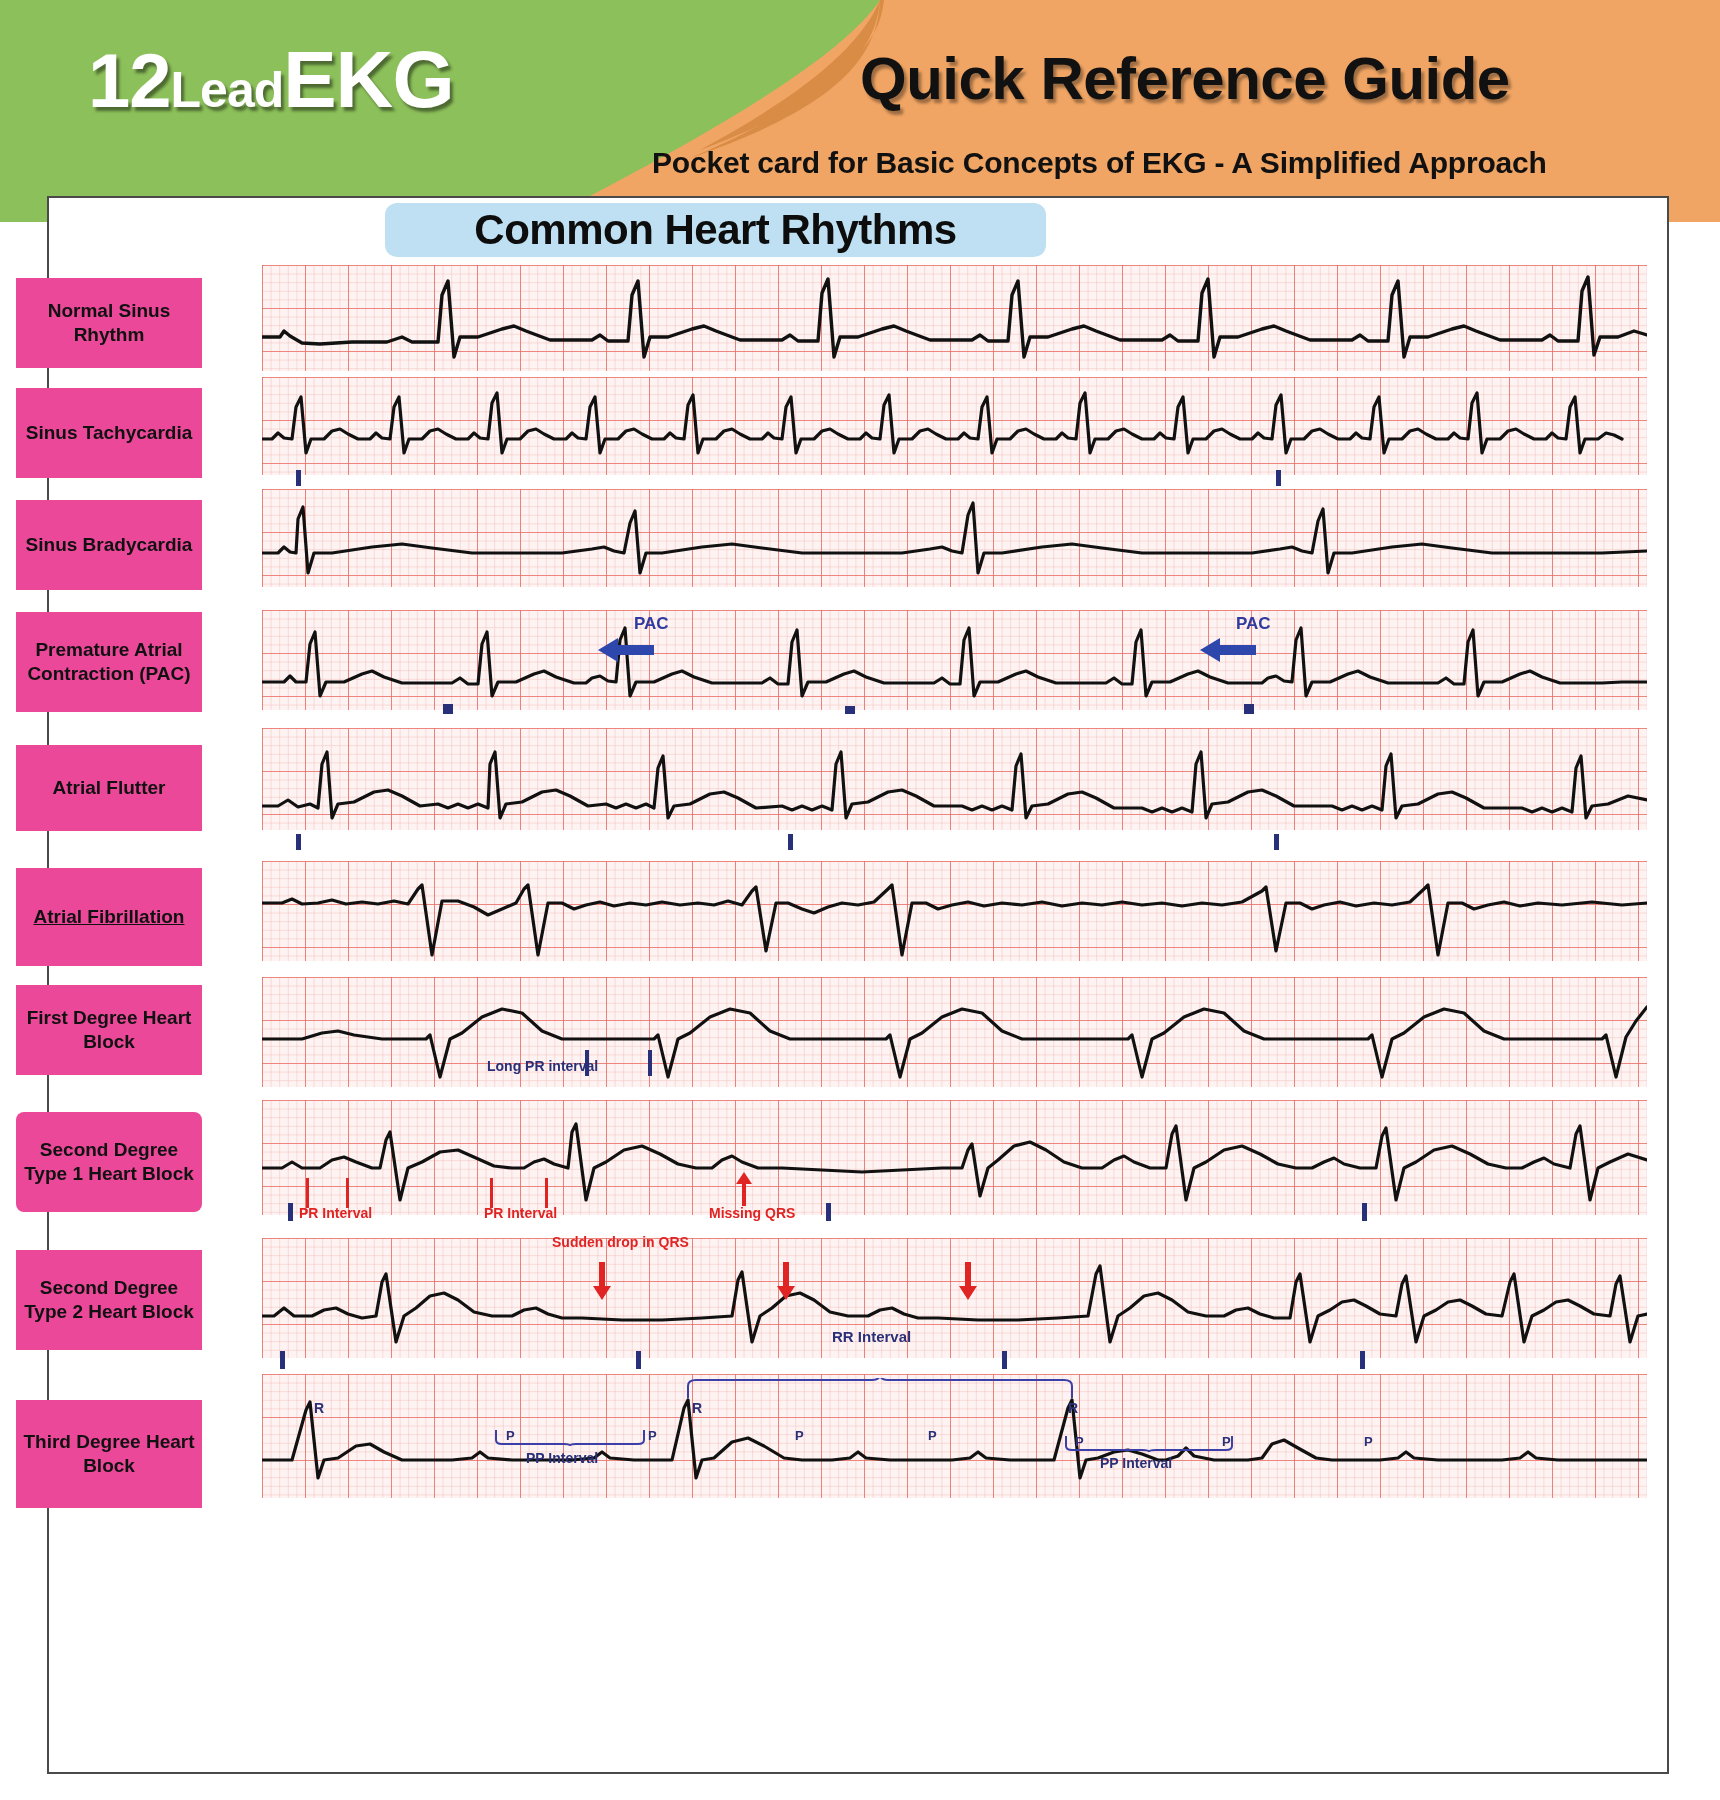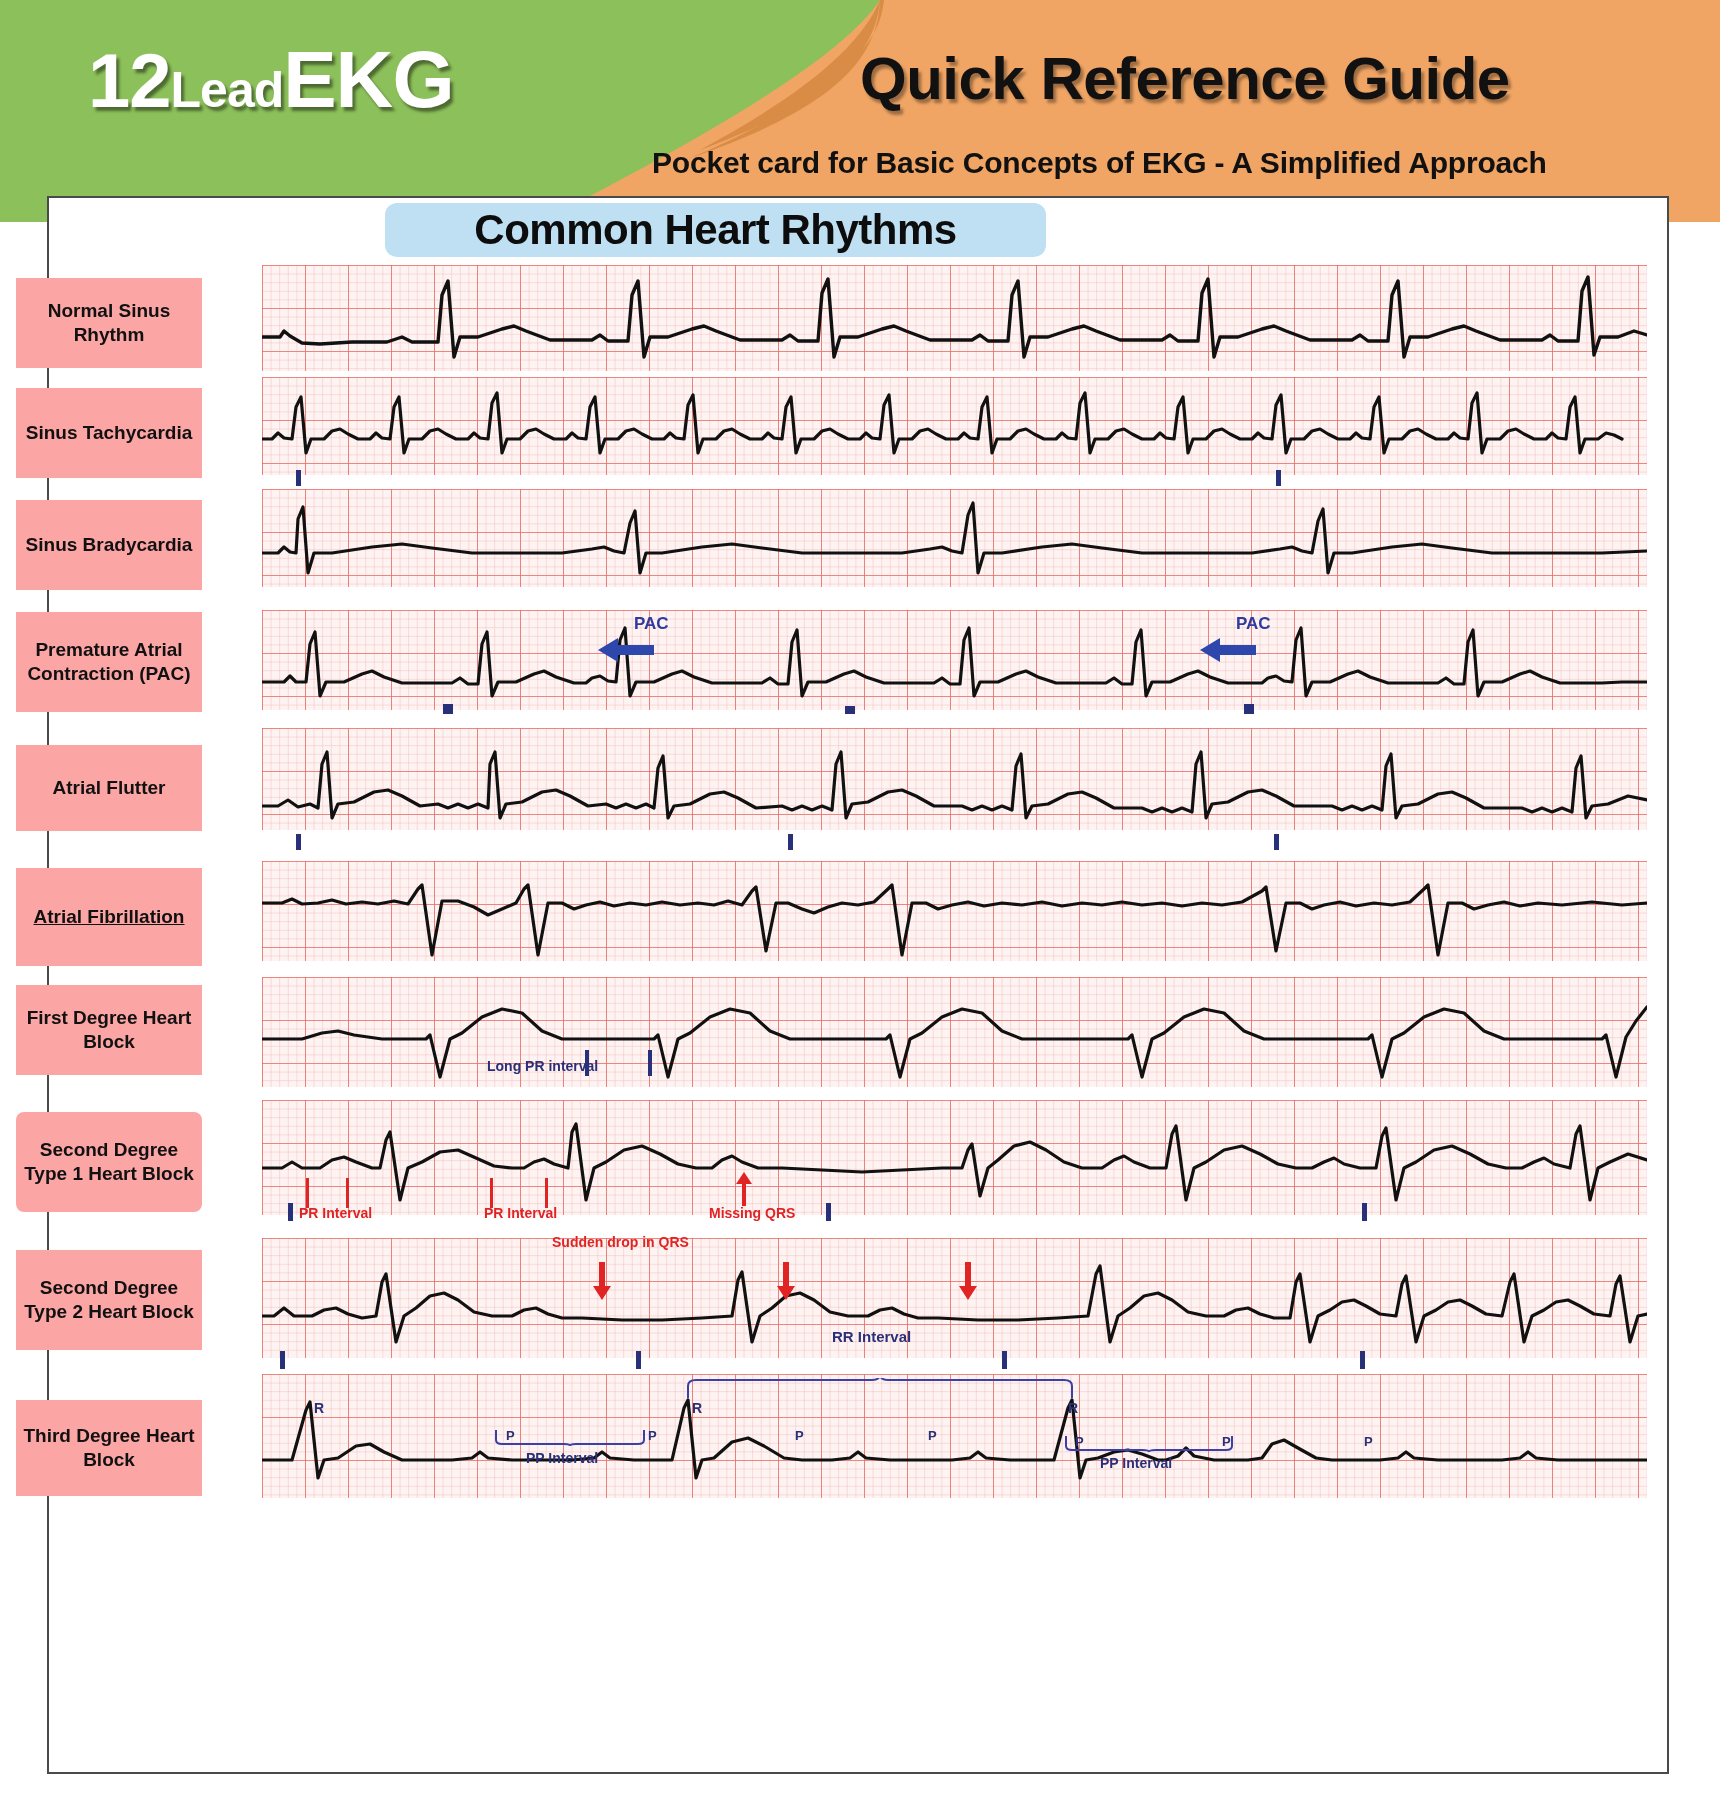--- a/index.html
+++ b/index.html
@@ -53,21 +53,21 @@
     background:#bfe0f2; border-radius:12px;
     display:flex; align-items:center; justify-content:center;
   }
   #section-banner .txt {
     font-size:42px; font-weight:bold; color:#0d0d0d;
     letter-spacing:-0.5px; white-space:nowrap;
   }
   .row-label {
     position:absolute; left:16px;
     width:186px;
-    background:#fca5a5;
+    background:#ec4899;
     display:flex; align-items:center; justify-content:center;
     text-align:center;
     font-size:19px; font-weight:bold; color:#111;
     line-height:1.25; padding:4px 6px;
   }
   .strip {
     position:absolute;
     background:#fff;
     overflow:hidden;
   }
@@ -350,21 +350,21 @@
     <path d="M10,38 L19,24 13,24 13,0 7,0 7,24 1,24 Z" fill="#e02424"></path>
   </svg>
   <svg style="position:absolute; left:958px; top:1262px;" width="20" height="38" viewBox="0 0 20 38">
     <path d="M10,38 L19,24 13,24 13,0 7,0 7,24 1,24 Z" fill="#e02424"></path>
   </svg>
   <div class="tick-navy" style="left:280px; top:1351px; height:18px;"></div>
   <div class="tick-navy" style="left:636px; top:1351px; height:18px;"></div>
   <div class="tick-navy" style="left:1002px; top:1351px; height:18px;"></div>
   <div class="tick-navy" style="left:1360px; top:1351px; height:18px;"></div>
 
-  <div class="row-label" style="top:1400px; height:96px;">
+  <div class="row-label" style="top:1400px; height:108px;">
       <span>Third Degree Heart Block</span>
     </div>
   <div class="strip" style="left:262px; top:1374px; width:1385px; height:124px;">
     <svg width="1385" height="124" viewBox="0 0 1385 124">
       <rect width="1385" height="124" fill="#fdf3f2"></rect>
       <rect width="1385" height="124" fill="url(#gmaj)"></rect>
       <path d="M0,86 L30,86
                44,36 48,28 56,104 62,86 76,84 94,72 108,70 122,78 140,86 190,86
                210,84 218,78 226,84 250,86 310,86
                332,84 340,78 348,84 372,86 410,86

